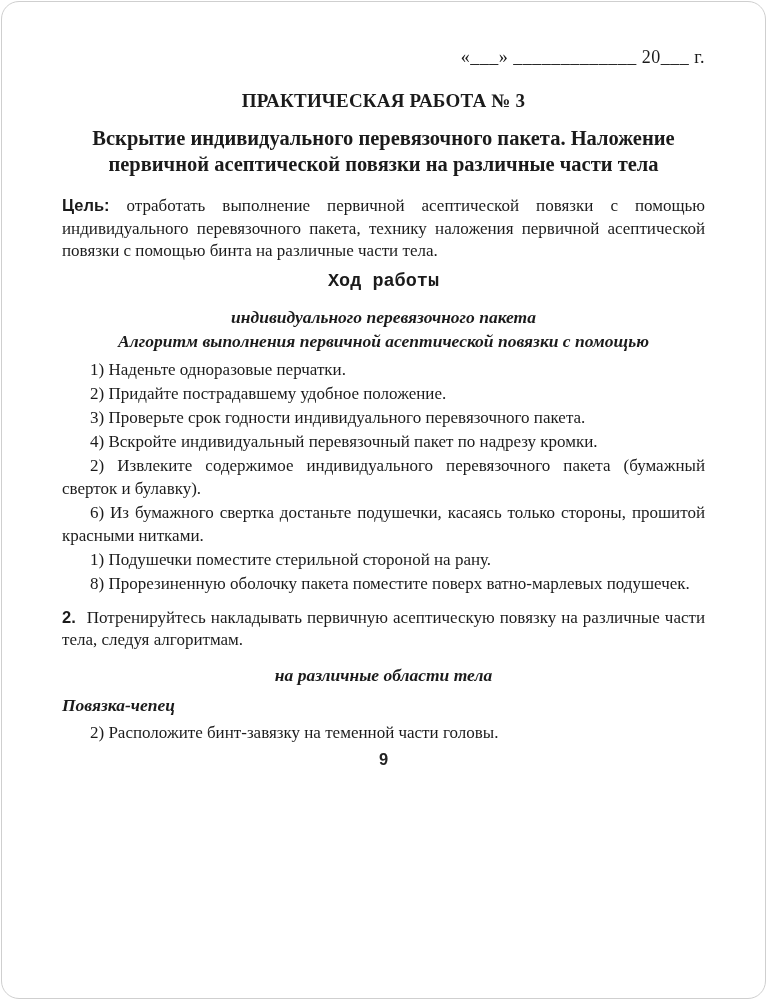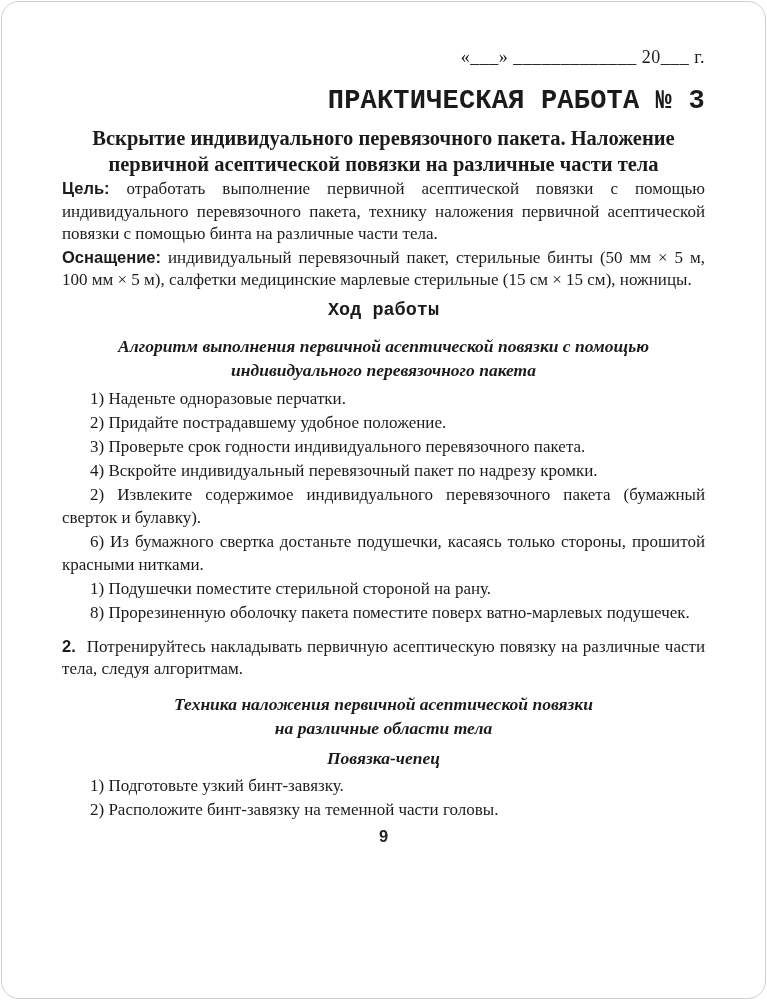--- a/index.html
+++ b/index.html
@@ -27,42 +27,42 @@
   }
   .date-line {
     text-align: right;
     font-size: 18px;
     line-height: 22px;
     letter-spacing: 0.5px;
     white-space: pre;
   }
   h1.title {
     margin: 20px 0 0 0;
-    text-align: right;
-    font-family: Liberation Mono, monospace;
-    font-size: 27px;
+    text-align: center;
+    font-family: Liberation Serif, serif;
+    font-size: 19px;
     font-weight: 700;
     letter-spacing: 0.2px;
     line-height: 26px;
   }
   h2.subtitle {
     margin: 11px 0 0 0;
     text-align: center;
     font-size: 20.5px;
     font-weight: 700;
     line-height: 26px;
   }
   h2.subtitle .line { display: block; }
   p.lead {
     margin: 0;
     font-size: 17px;
     line-height: 22.5px;
     text-align: justify;
   }
-  p.lead:first-of-type { }
+  p.lead:first-of-type { margin-top: 17px; }
   .lead .label {
     font-family: "Liberation Sans", "DejaVu Sans", sans-serif;
     font-weight: 700;
     font-size: 16.5px;
   }
   h3.work-heading {
     margin: 7px 0 0 0;
     text-align: center;
     font-family: Liberation Mono, monospace;
     font-size: 18.5px;
@@ -85,21 +85,21 @@
     margin: 11px 0 5px 0;
     text-align: center;
     font-size: 17.5px;
     font-weight: 700;
     font-style: italic;
     line-height: 24px;
   }
   h4.alg-head .line { display: block; }
   h4.sub-head {
     margin: 6px 0 4px 0;
-    text-align: center;
+    text-align: left;
     font-size: 17.5px;
     font-weight: 700;
     font-style: italic;
     line-height: 24px;
   }
   .list { margin: 0; }
   p.li {
     margin: 1px 0;
     font-size: 17px;
     line-height: 23px;
@@ -126,50 +126,47 @@
 
   <h1 class="title">ПРАКТИЧЕСКАЯ РАБОТА № 3</h1>
 
   <h2 class="subtitle">
     <span class="line">Вскрытие индивидуального перевязочного пакета. Наложение</span>
     <span class="line">первичной асептической повязки на различные части тела</span>
   </h2>
 
   <p class="lead"><b class="label">Цель:</b> <span>отработать выполнение первичной асептической повязки с помощью индивидуального перевязочного пакета, технику наложения первичной асептической повязки с помощью бинта на различные части тела.</span></p>
 
-  <p class="lead"><b class="label">Оснащение:</b> <span>индивидуальный перевязочный пакет, стерильные бинты (50 мм × 5 м, 100 мм × 5 м), салфетки медицинские марлевые стерильные (15 см × 15 см), ножницы.</span></p>
 
   <h3 class="work-heading">Ход работы</h3>
 
 
   <h4 class="alg-head">
+    <span class="line">индивидуального перевязочного пакета</span>
     <span class="line">Алгоритм выполнения первичной асептической повязки с помощью</span>
-    <span class="line">индивидуального перевязочного пакета</span>
   </h4>
 
   <div class="list">
     <p class="li">1) Наденьте одноразовые перчатки.</p>
     <p class="li">2) Придайте пострадавшему удобное положение.</p>
     <p class="li">3) Проверьте срок годности индивидуального перевязочного пакета.</p>
     <p class="li">4) Вскройте индивидуальный перевязочный пакет по надрезу кромки.</p>
     <p class="li">2) Извлеките содержимое индивидуального перевязочного пакета (бумажный сверток и булавку).</p>
     <p class="li">6) Из бумажного свертка достаньте подушечки, касаясь только стороны, прошитой красными нитками.</p>
     <p class="li">1) Подушечки поместите стерильной стороной на рану.</p>
     <p class="li">8) Прорезиненную оболочку пакета поместите поверх ватно-марлевых подушечек.</p>
   </div>
 
   <p class="step"><b class="step-num">2.</b> <span>Потренируйтесь накладывать первичную асептическую повязку на различные части тела, следуя алгоритмам.</span></p>
 
   <h4 class="alg-head">
-    <span class="line">Техника наложения первичной асептической повязки</span>
     <span class="line">на различные области тела</span>
   </h4>
 
   <h4 class="sub-head">Повязка-чепец</h4>
 
   <div class="list">
-    <p class="li">1) Подготовьте узкий бинт-завязку.</p>
     <p class="li">2) Расположите бинт-завязку на теменной части головы.</p>
   </div>
 
   <div class="pagenum">9</div>
 
 </div>
 
 </body></html>

